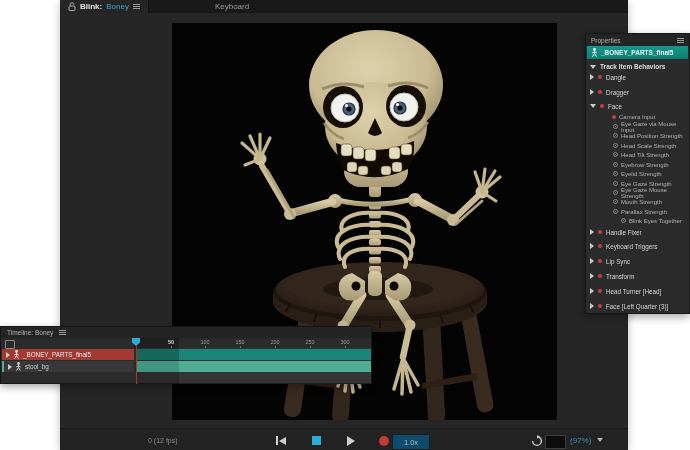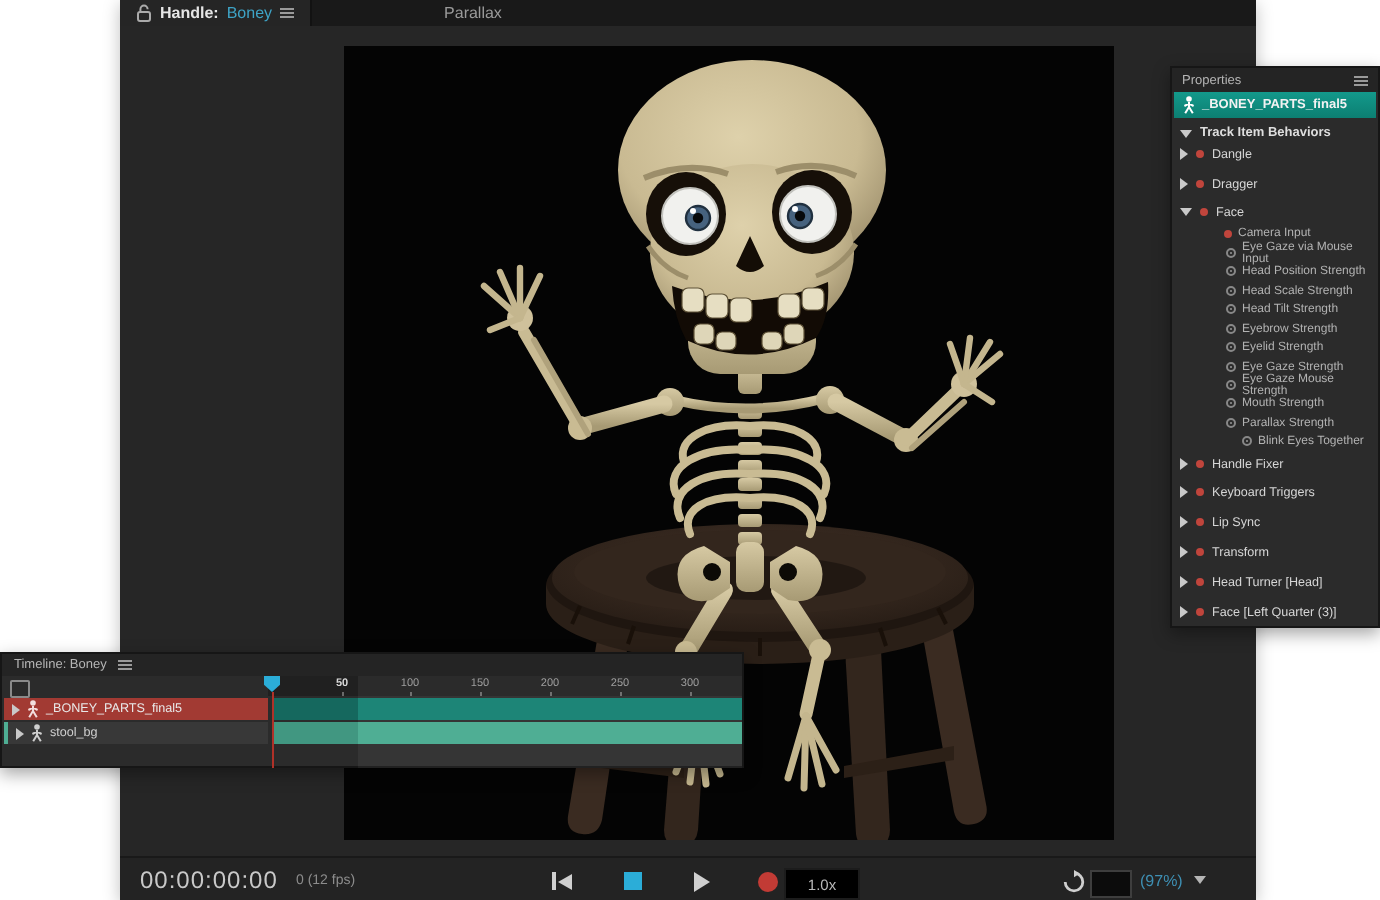--- a/index.html
+++ b/index.html
@@ -20,21 +20,21 @@
   
   #transport{left:0;top:428px;width:568px;height:22px;background:#232323;border-top:1px solid #191919;}
   #timecode{left:10px;top:0;height:22px;display:flex;align-items:center;font-size:12px;color:#c9c9c9;letter-spacing:.5px;}
   #frameinfo{left:88px;top:0;height:22px;display:flex;align-items:center;font-size:7px;color:#8c8c8c;}
   .tbtn{top:6px;width:12px;height:11px;display:flex;align-items:center;justify-content:center;}
   .tri-play{width:0;height:0;border-top:5px solid transparent;border-bottom:5px solid transparent;border-left:8px solid #cfcfcf;}
   .skip-bar{width:2px;height:9px;background:#cfcfcf;margin-right:1px;}
   .tri-left{width:0;height:0;border-top:4.5px solid transparent;border-bottom:4.5px solid transparent;border-right:7px solid #cfcfcf;}
   .stop-sq{width:9px;height:9px;background:#2badd8;}
   .rec-dot{width:10px;height:10px;border-radius:50%;background:#c23b35;}
-  #speedbox{left:332px;top:5px;width:36px;height:14px;background:#000000;border:1px solid #1c1c1c;display:flex;align-items:center;justify-content:center;font-size:7.5px;color:#b9b9b9;text-align:right;}
+  #speedbox{left:332px;top:5px;width:36px;height:14px;background:#0c4a6e;border:1px solid #1c1c1c;display:flex;align-items:center;justify-content:center;font-size:7.5px;color:#b9b9b9;text-align:right;}
   #swatch{left:485px;top:6px;width:19px;height:12px;background:#0c0c0c;border:1px solid #3e3e3e;}
   #zoomlvl{left:510px;top:0;height:22px;display:flex;align-items:center;font-size:8px;color:#3e8fb3;}
   .tri-down{width:0;height:0;border-left:3.5px solid transparent;border-right:3.5px solid transparent;border-top:4.5px solid #b5b5b5;}
   
   #props{left:585px;top:33px;width:105px;height:281px;background:#2b2b2b;border:1px solid #161616;box-shadow:0 3px 8px rgba(0,0,0,.35);box-sizing:border-box;}
   #props-header{left:0;top:0;width:103px;height:12px;background:#242424;display:flex;align-items:center;font-size:6.5px;color:#b5b5b5;padding-left:5px;box-sizing:border-box;}
   #props-sel{left:1px;top:12px;width:101px;height:13px;background:linear-gradient(#13998b,#0c7f72);display:flex;align-items:center;gap:3px;padding-left:4px;box-sizing:border-box;font-size:6.5px;font-weight:bold;color:#f2f2f2;}
   #props-section{left:0;top:27px;width:103px;height:11px;display:flex;align-items:center;gap:4px;padding-left:4px;box-sizing:border-box;font-size:6.5px;font-weight:bold;color:#dedede;}
   .brow{left:0;width:103px;height:10px;display:flex;align-items:center;gap:4px;padding-left:4px;box-sizing:border-box;font-size:6.3px;color:#d6d6d6;}
   .prow{left:0;width:103px;height:9px;display:flex;align-items:center;gap:3px;padding-left:27px;box-sizing:border-box;font-size:6px;color:#b2b2b2;}
@@ -66,30 +66,30 @@
 <div id="canvas">
 
   <div id="appwin" class="abs">
 
     <div id="tabbar" class="abs">
       <div class="tab active">
         <svg width="8" height="9" viewBox="0 0 8 9">
           <rect x="1" y="4" width="6" height="4.5" rx="1" fill="none" stroke="#aaa" stroke-width="1"></rect>
           <path d="M2.2,4 V2.6 a1.8,1.8 0 0 1 3.6,0" fill="none" stroke="#aaa" stroke-width="1"></path>
         </svg>
-        <span style="color:#e6e6e6;font-weight:bold;">Handle:</span>
+        <span style="color:#e6e6e6;font-weight:bold;">Blink:</span>
         <span class="scene-name">Boney</span>
         <span class="hamburger">
             <i></i>
             <i></i>
             <i></i>
           </span>
       </div>
       <div class="tab" style="margin-left:58px;">
-        <span>Parallax</span>
+        <span>Keyboard</span>
       </div>
     </div>
 
     <div id="stage" class="abs">
       <svg width="385" height="397" viewBox="0 0 385 397">
         <defs>
           <radialGradient id="skullG" cx="45%" cy="35%" r="75%">
             <stop offset="0" stop-color="#ded1ab"></stop>
               <stop offset="0.6" stop-color="#c9ba92"></stop>
               <stop offset="1" stop-color="#8f8160"></stop>
@@ -250,21 +250,20 @@
                 <rect x="209" y="143" width="10" height="9" rx="3"></rect>
                 <rect x="220" y="139" width="10" height="10" rx="3"></rect>
               </g>
             </g>
           </g>
         </g>
       </svg>
     </div>
 
     <div id="transport" class="abs">
-      <div id="timecode" class="abs">00:00:00:00</div>
       <div id="frameinfo" class="abs">0 (12 fps)</div>
       <div class="tbtn abs" style="left:215px;">
         <span class="skip-bar"></span>
         <span class="tri-left"></span>
       </div>
       <div class="tbtn abs" style="left:250px;">
         <span class="stop-sq"></span>
       </div>
       <div class="tbtn abs" style="left:285px;">
         <span class="tri-play"></span>

